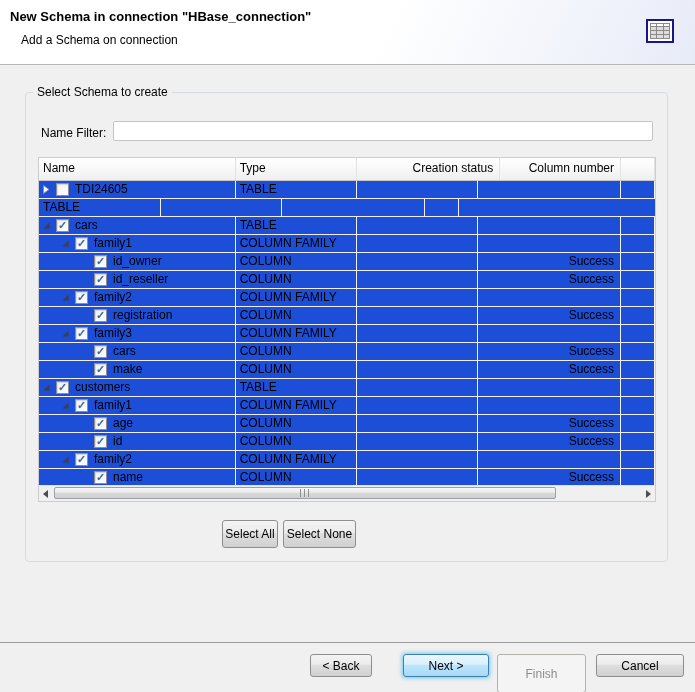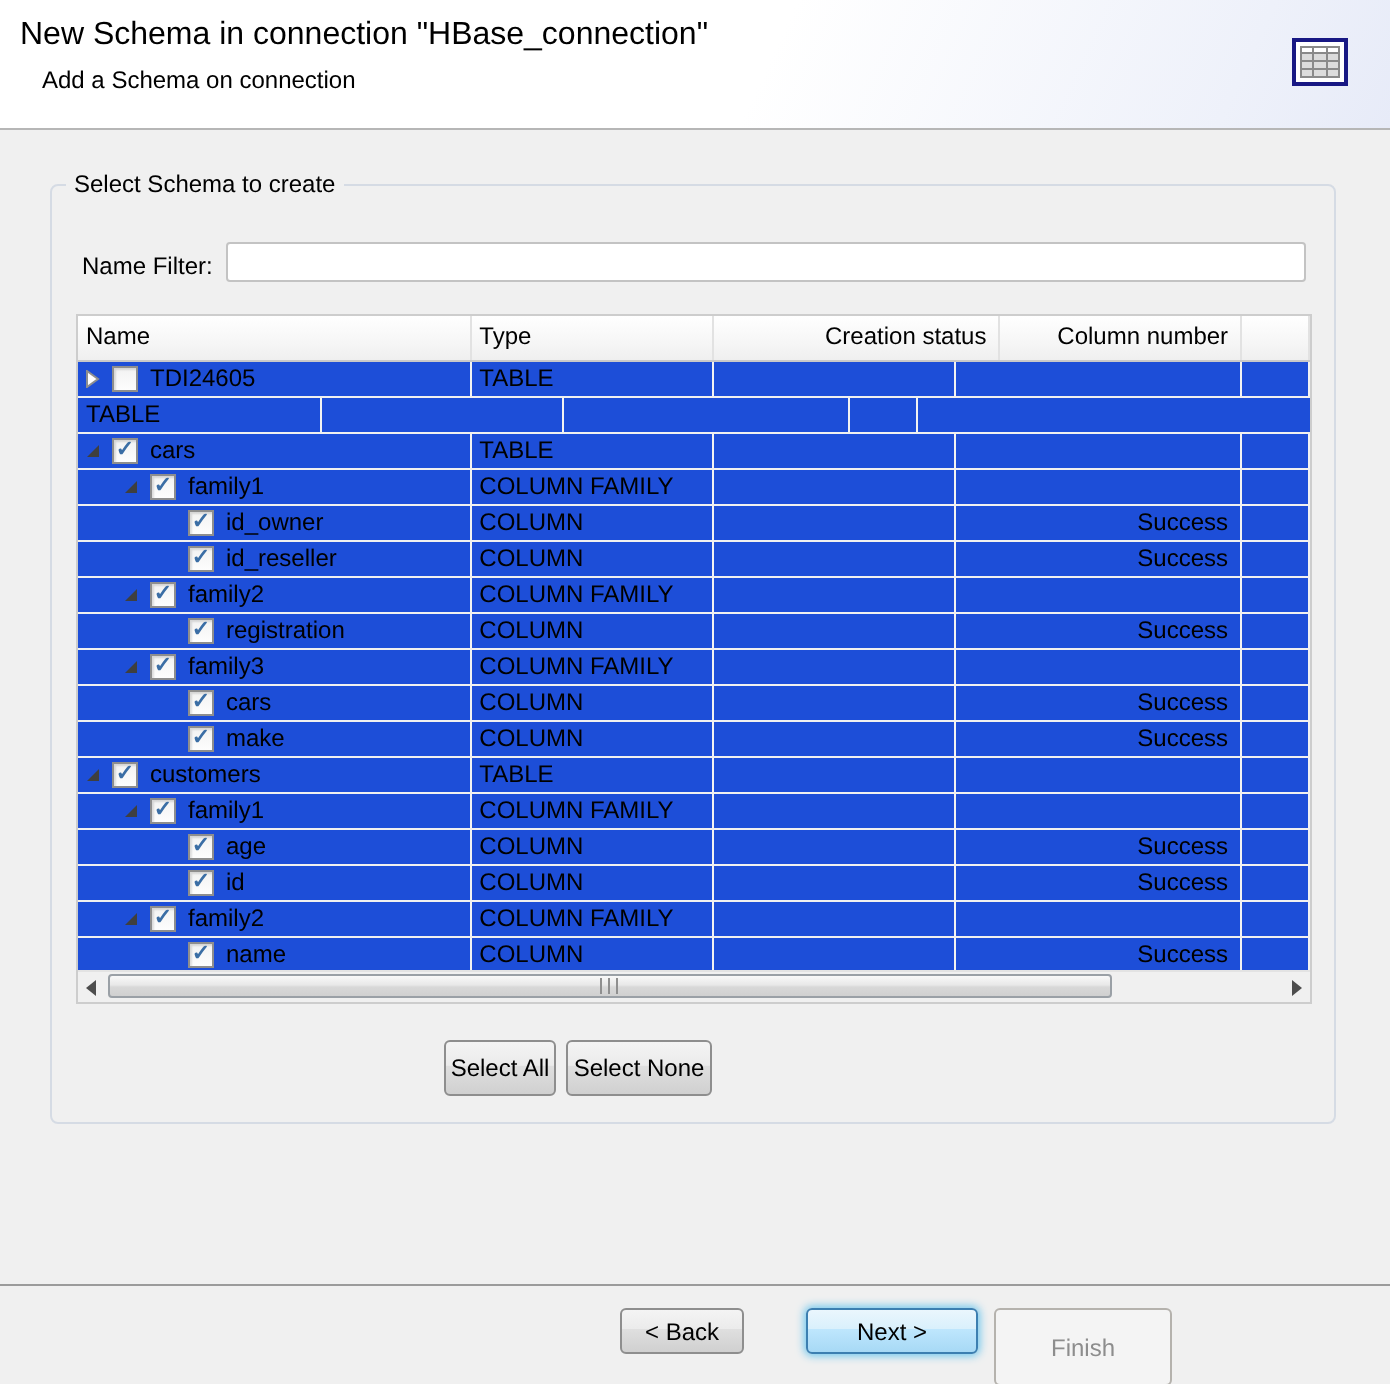--- a/index.html
+++ b/index.html
@@ -10,21 +10,21 @@
     font-size:12px;color:#000;
   }
   .window{position:relative;width:695px;height:692px;}
 
   
   .banner{
     position:absolute;left:0;top:0;width:695px;height:64px;
     background:linear-gradient(115deg,#ffffff 55%,#eef1fa 88%,#e7ebf8 100%);
     border-bottom:1px solid #b6b6b6;
   }
-  .banner-title{position:absolute;left:10px;top:9px;font-weight:normal;font-size:16px;}
+  .banner-title{position:absolute;left:10px;top:9px;font-weight:bold;font-size:13px;}
   .banner-subtitle{position:absolute;left:21px;top:33px;font-size:12px;}
   .banner-icon{position:absolute;left:646px;top:19px;width:28px;height:24px;}
 
   
   .groupbox{
     position:absolute;left:25px;top:92px;width:643px;height:470px;
     border:1px solid #d5dbe4;border-radius:4px;box-sizing:border-box;
   }
   .group-label{
     position:absolute;left:33px;top:85px;background:#f0f0f0;padding:0 4px;font-size:12px;
@@ -381,13 +381,14 @@
     </div>
   </div>
 
   <button class="btn btn-selectall">Select All</button>
   <button class="btn btn-selectnone">Select None</button>
 
   <div class="footer-sep"></div>
   <button class="btn btn-back">&lt; Back</button>
   <button class="btn btn-next">Next &gt;</button>
   <button class="btn btn-finish" disabled="">Finish</button>
+  <button class="btn btn-cancel">Cancel</button>
 </div>
 
 </body></html>

